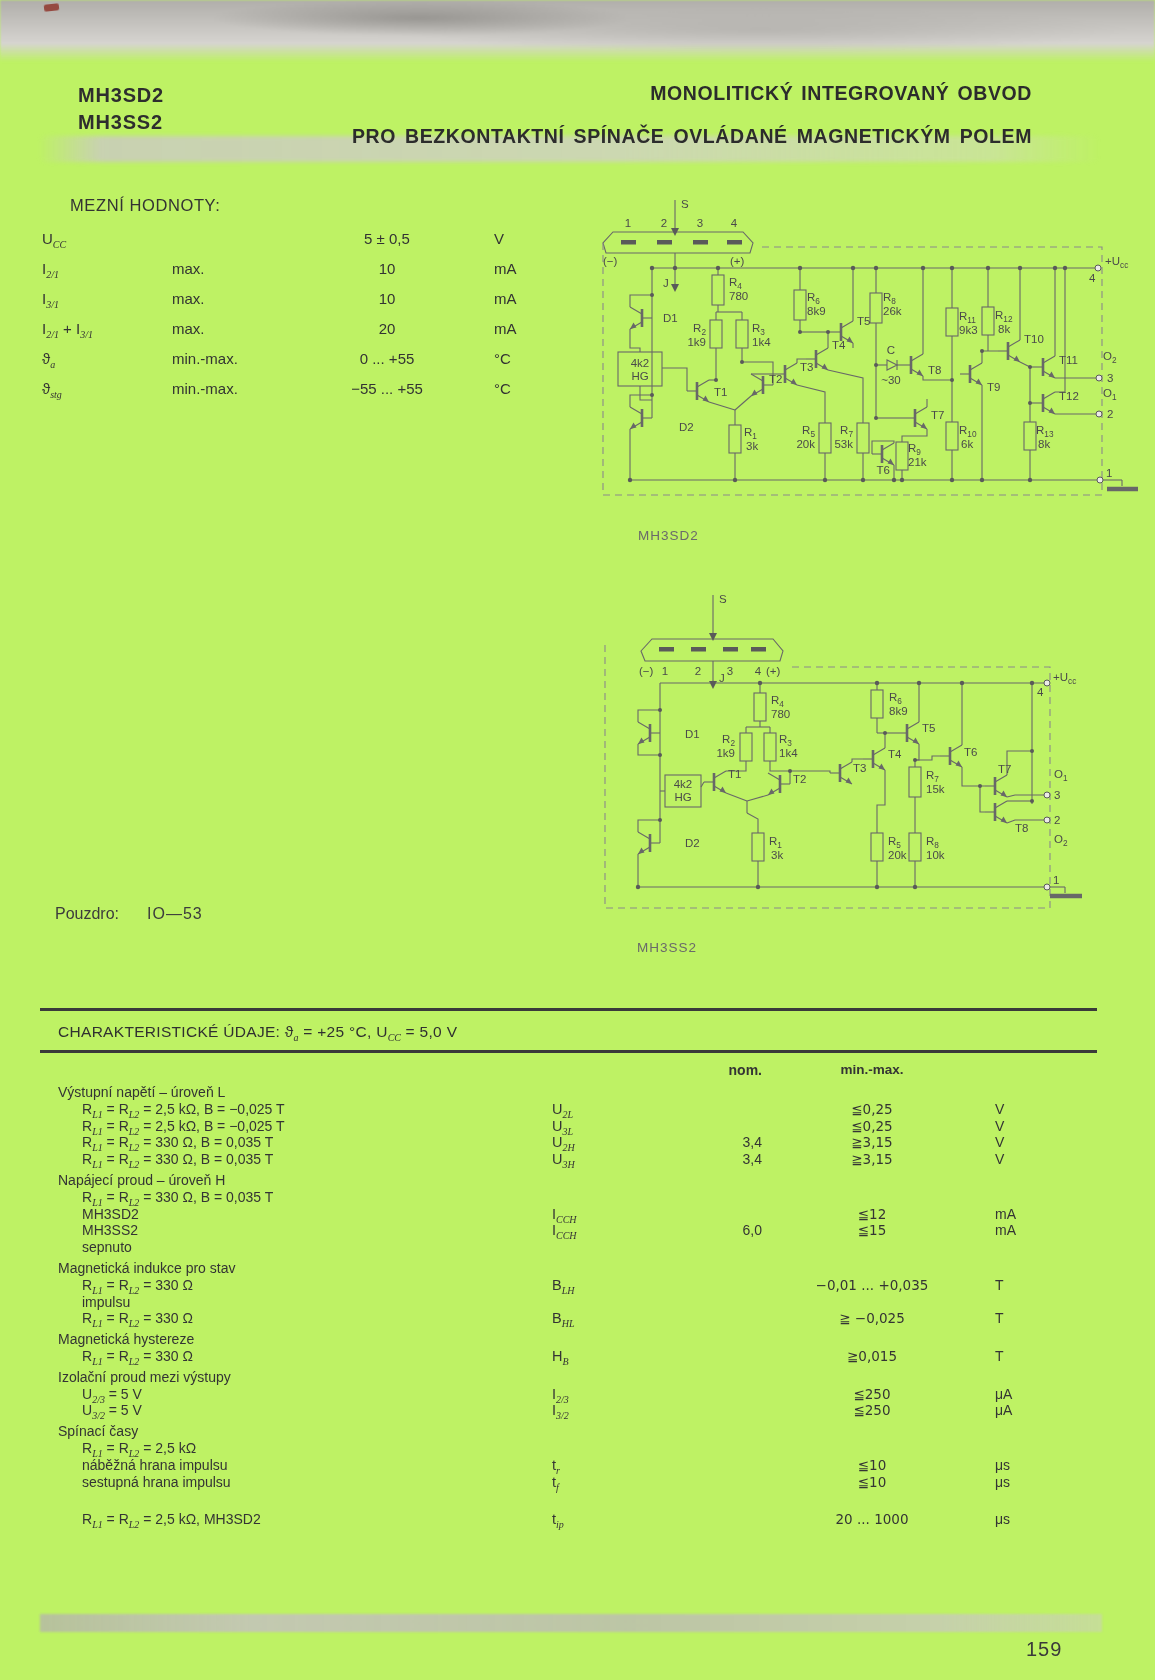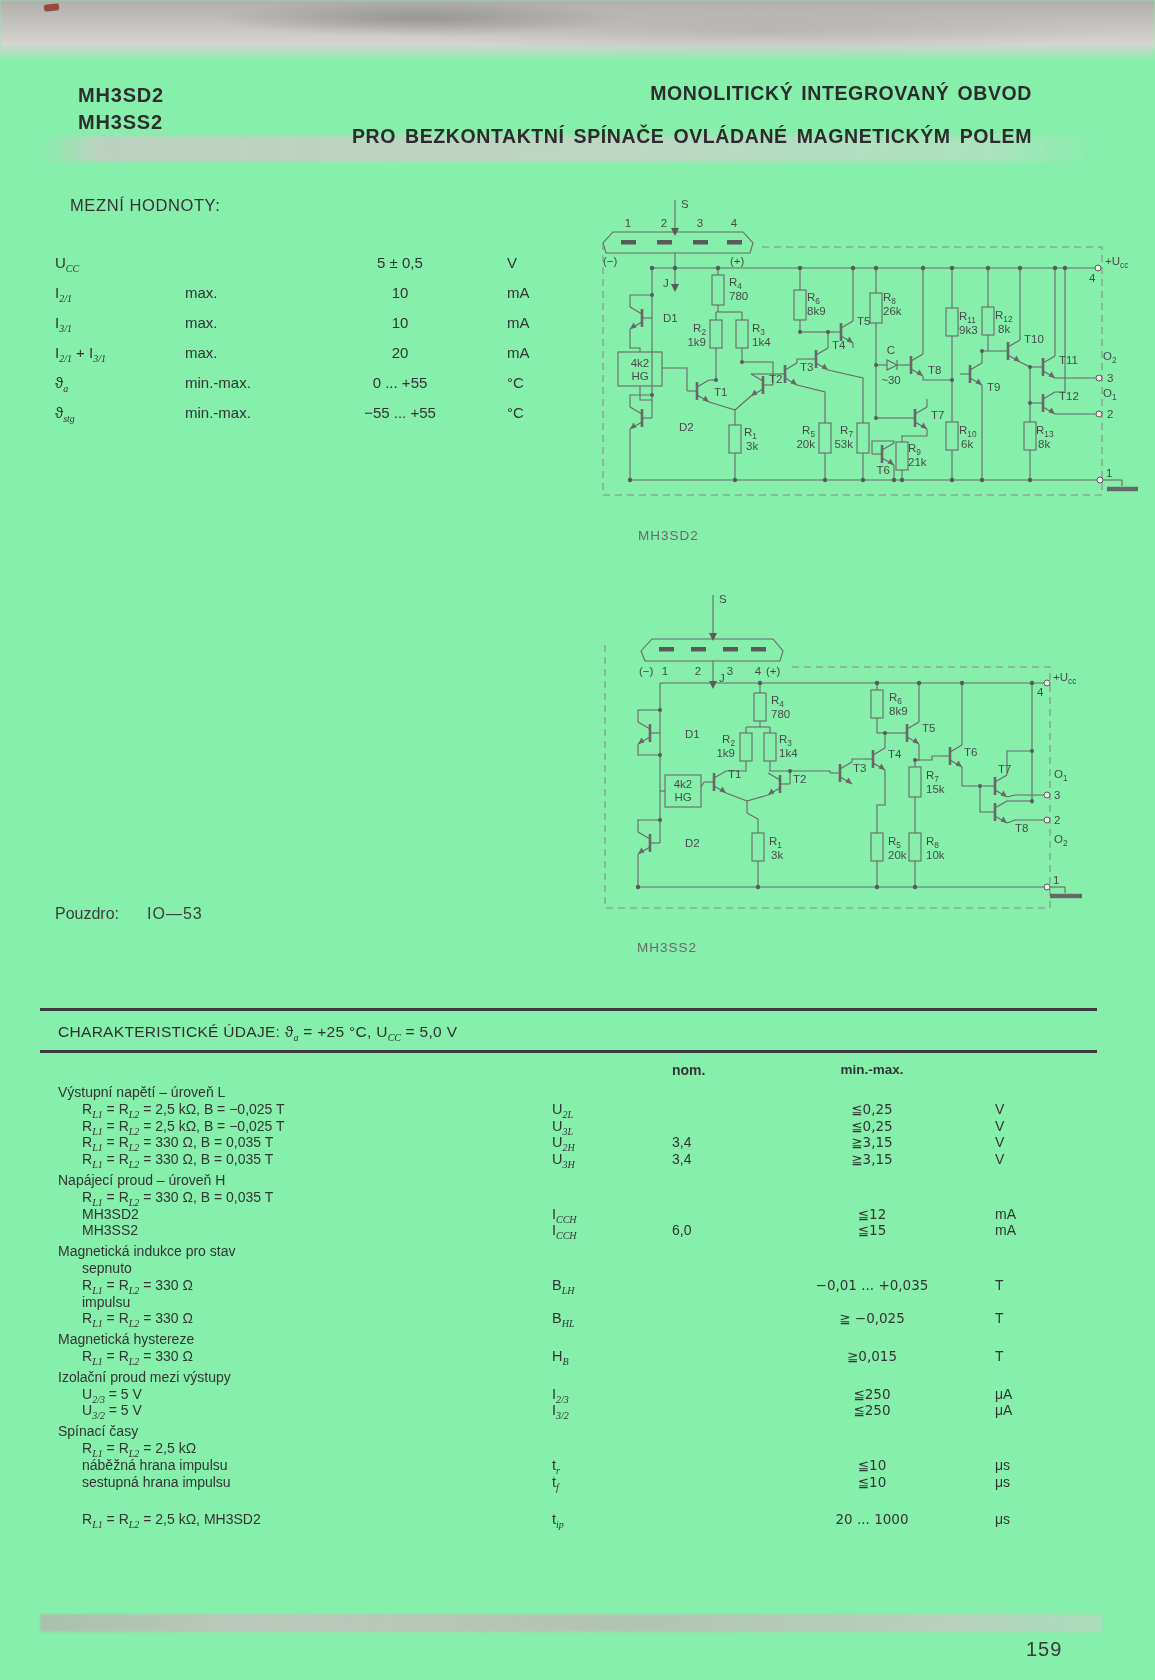--- a/index.html
+++ b/index.html
@@ -1,19 +1,19 @@
 <!DOCTYPE html>
 <html><head>
 <meta charset="utf-8">
 <style>
   html,body{margin:0;padding:0;background:#9a9894;}
   .page{position:relative;width:1155px;height:1680px;margin:0 auto;overflow:hidden;
     background:linear-gradient(180deg,#e2e0dc 0px,#eae8e4 120px,#edebe7 400px,#ecead
     e6 100%);
-    background-color:#86efac;
+    background-color:#bef264;
     font-family:"Liberation Sans","DejaVu Sans",sans-serif;color:#343434;}
   .abs{position:absolute;}
   
   .scan-top{left:0;top:0;width:1155px;height:62px;
     background:
       radial-gradient(ellipse 300px 26px at 420px 18px, rgba(120,118,114,.55), rgba(120,118,114,0) 70%),
       radial-gradient(ellipse 500px 30px at 760px 30px, rgba(150,148,144,.35), rgba(150,148,144,0) 75%),
       linear-gradient(180deg,#b0aeaa 0%,#c3c1bd 35%,#d6d4d0 70%,rgba(230,228,224,0) 100%);
     filter:blur(1px);}
   .scan-red{left:44px;top:4px;width:15px;height:7px;background:#8e3026;opacity:.8;
@@ -25,40 +25,40 @@
     background:linear-gradient(90deg,rgba(180,178,174,.75),rgba(196,194,190,.85) 20%,rgba(188,186,182,.8) 55%,rgba(200,198,194,.75) 85%,rgba(205,203,199,.5));
     filter:blur(1.2px);}
   
   .pn{left:78px;top:84px;font-size:20px;font-weight:700;letter-spacing:.8px;color:#2e2e2e;}
   .pn2{top:111px;}
   .title{right:123px;top:82px;width:760px;text-align:right;font-weight:700;color:#2c2c2c;}
   .title .t1{font-size:19.5px;letter-spacing:.6px;word-spacing:2px;}
   .title .t2{font-size:19.5px;letter-spacing:.6px;word-spacing:3px;margin-top:20px;}
   
   .limits-h{left:70px;top:196px;font-size:16.5px;letter-spacing:.6px;color:#333;}
-  .limits{left:55px;top:224px;width:580px;margin-top:24px;}
+  .limits{left:42px;top:224px;width:580px;}
   .lrow{display:grid;grid-template-columns:130px 120px 190px 80px;height:30px;line-height:30px;font-size:15px;color:#333;}
   .lrow .cond{text-align:left;}
   .lrow .val{text-align:center;}
   .lrow .unit{padding-left:12px;}
   sub{font-size:10px;font-style:italic;font-family:"Liberation Serif","DejaVu Serif",serif;letter-spacing:0;}
   
   svg text{font-family:"Liberation Sans","DejaVu Sans",sans-serif;fill:#4a4a4a;font-size:11.5px;}
   .caption{font-size:13.5px;letter-spacing:1px;color:#6a6a6a;}
   .pouzdro{left:55px;top:905px;font-size:16px;color:#3c3c3c;}
   .pouzdro .v{margin-left:28px;letter-spacing:1px;margin-top:29px;}
   
   .rule{left:40px;width:1057px;height:3px;background:#3a3a3a;}
   .char-h{left:58px;top:1023px;font-size:15.5px;letter-spacing:.3px;color:#303030;}
   .chead{left:58px;top:1062px;width:984px;}
   .crow{display:grid;grid-template-columns:494px 120px 90px 220px 60px;height:16.8px;line-height:16.8px;font-size:14px;color:#343434;}
   .crow.grp{margin-top:4px;}
   .crow .c-label.ind{padding-left:24px;}
   .crow .c-sym{font-size:14.5px;}
-  .crow .c-nom{text-align:left;}
+  .crow .c-nom{text-align:right;}
   .crow .c-mm{text-align:center;font-family:"DejaVu Sans","Liberation Sans",sans-serif;font-size:13.5px;}
   .crow .c-unit{padding-left:13px;}
   .crow.head{font-weight:700;}
   .crows{left:58px;top:1080px;width:984px;}
   .pageno{left:1026px;top:1638px;font-size:20px;color:#3a3a3a;letter-spacing:1px;}
 </style>
 </head>
 <body>
 
 <div class="page">
@@ -594,35 +594,35 @@
         <div class="c-mm">≦12</div>
         <div class="c-unit">mA</div>
       </div>
       <div class="crow">
         <div class="c-label ind"><span>MH3SS2</span></div>
         <div class="c-sym"><span>I</span><sub>CCH</sub></div>
         <div class="c-nom">6,0</div>
         <div class="c-mm">≦15</div>
         <div class="c-unit">mA</div>
       </div>
+      <div class="crow">
+        <div class="c-label ind"><span>sepnuto</span></div>
+        <div class="c-sym"></div>
+        <div class="c-nom"></div>
+        <div class="c-mm"></div>
+        <div class="c-unit"></div>
+      </div>
       <div class="crow grp">
         <div class="c-label"><span>Magnetická indukce pro stav</span></div>
         <div class="c-sym"></div>
         <div class="c-nom"></div>
         <div class="c-mm"></div>
         <div class="c-unit"></div>
       </div>
       <div class="crow">
-        <div class="c-label ind"><span>sepnuto</span></div>
-        <div class="c-sym"></div>
-        <div class="c-nom"></div>
-        <div class="c-mm"></div>
-        <div class="c-unit"></div>
-      </div>
-      <div class="crow">
         <div class="c-label ind"><span>R</span><sub>L1</sub><span> = R</span><sub>L2</sub><span> = 330 Ω</span></div>
         <div class="c-sym"><span>B</span><sub>LH</sub></div>
         <div class="c-nom"></div>
         <div class="c-mm">−0,01 ... +0,035</div>
         <div class="c-unit">T</div>
       </div>
       <div class="crow">
         <div class="c-label ind"><span>impulsu</span></div>
         <div class="c-sym"></div>
         <div class="c-nom"></div>

